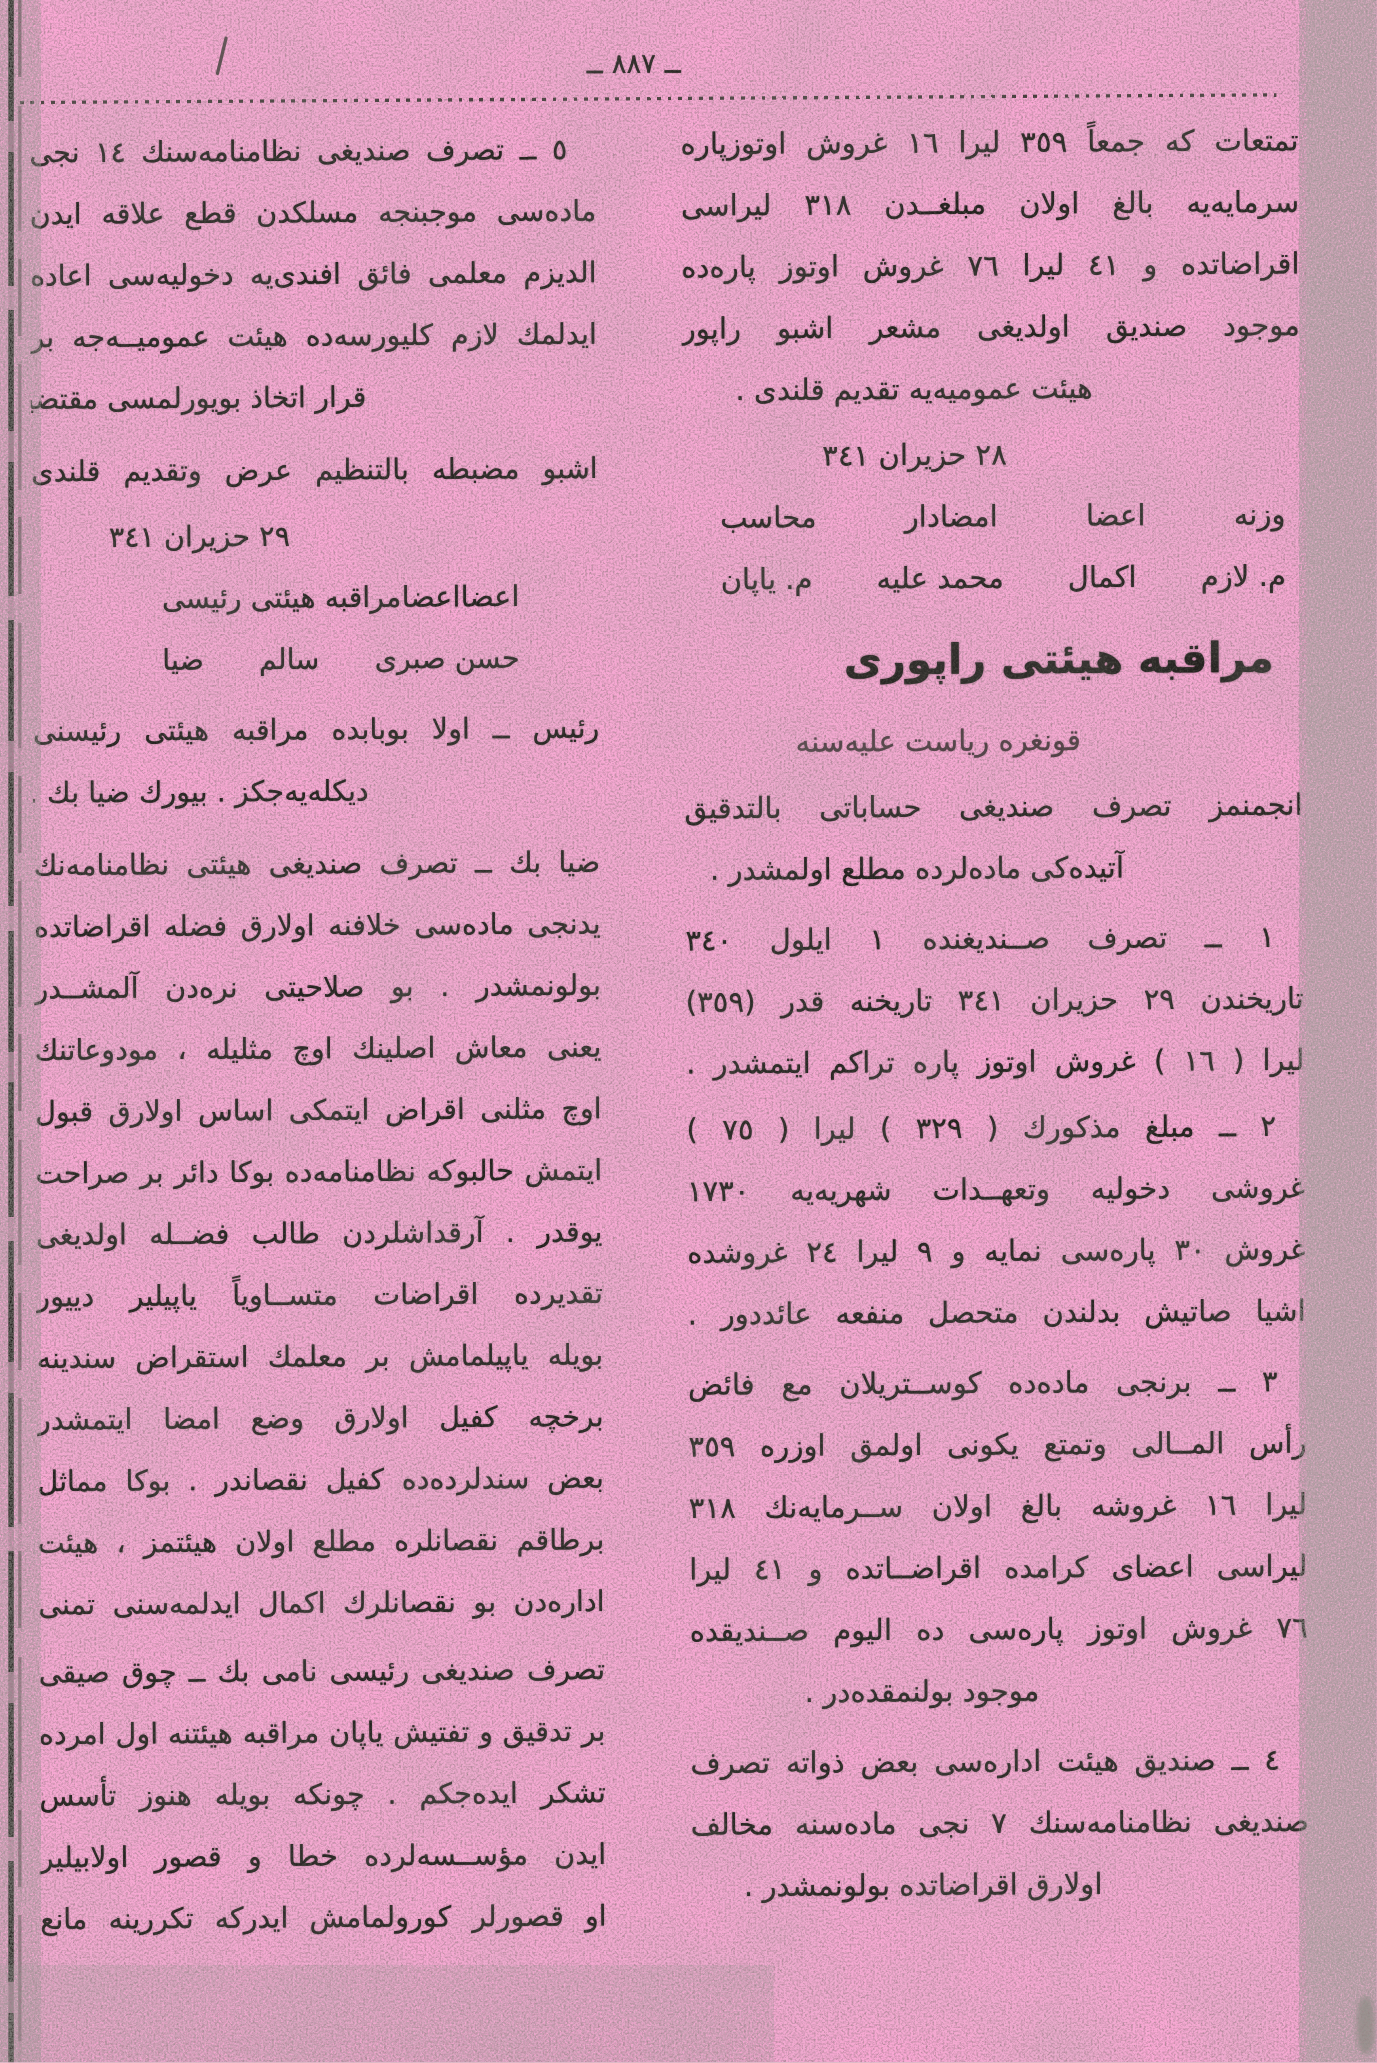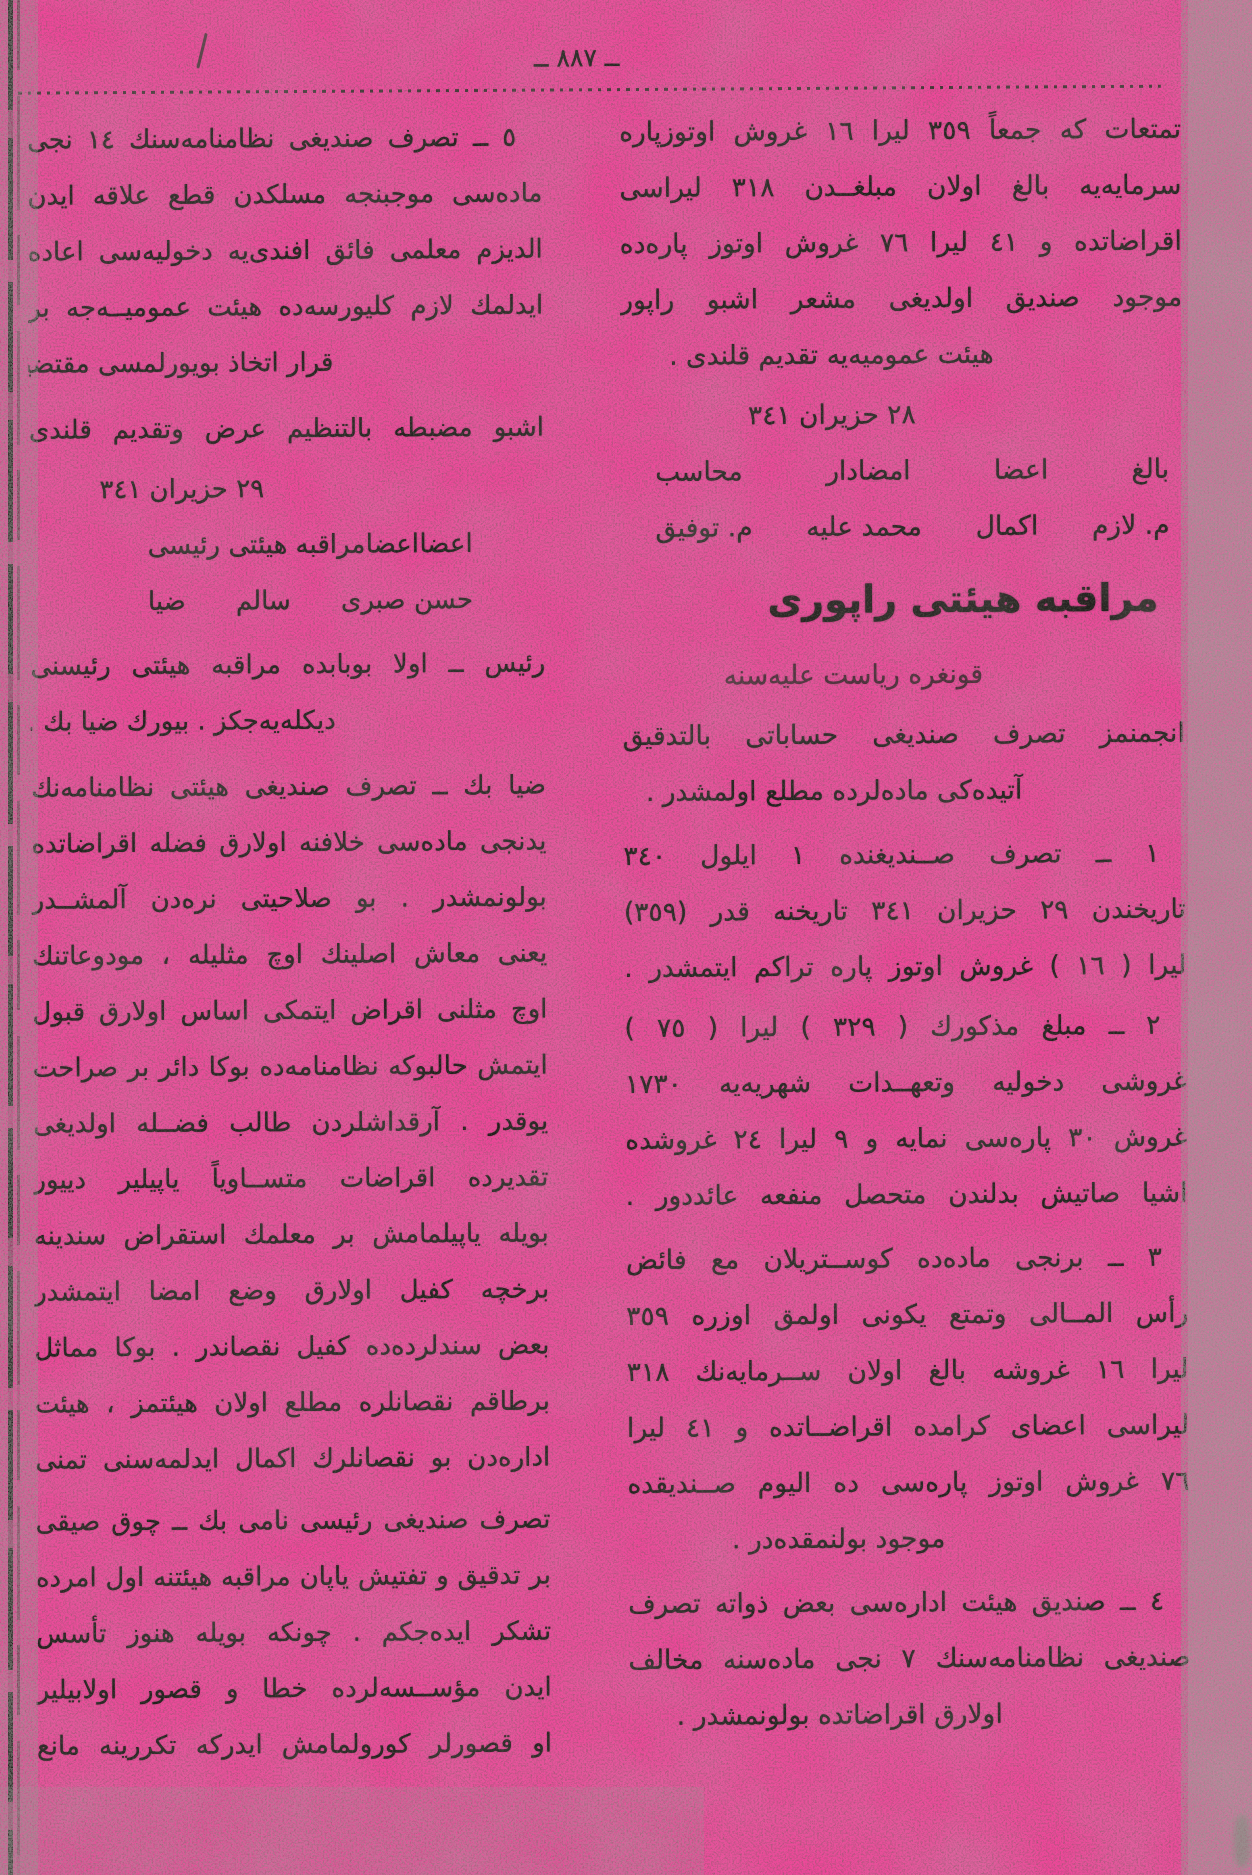--- a/index.html
+++ b/index.html
@@ -1,18 +1,18 @@
 <!DOCTYPE html>
 <html lang="ota"><head>
 <meta charset="utf-8">
 <style>
   html,body{margin:0;padding:0;background:#cfccc6;}
   .page{
     position:relative;width:1252px;height:1875px;overflow:hidden;
-    background:#ec4899;
+    background:#f9a8d4;
     font-family:"DejaVu Sans",sans-serif;
     direction:rtl;
   }
   .skew{position:absolute;inset:0;transform:rotate(-0.35deg);transform-origin:50% 50%;}
   
   .pagenum{
     position:absolute;top:40px;left:497px;width:170px;height:36px;
     text-align:center;font-size:25px;color:#23211e;letter-spacing:1px;
     line-height:36px;text-shadow:0 0 1px rgba(30,28,24,.9);
   }
@@ -76,30 +76,30 @@
     <div class="dotrule"></div>
 
     <div class="col col-right">
         <div class="line j">تمتعات كه جمعاً ٣٥٩ ليرا ١٦ غروش اوتوزپاره</div>
         <div class="line j">سرمايه‌يه بالغ اولان مبلغــدن ٣١٨ ليراسى</div>
         <div class="line j">اقراضاتده و ٤١ ليرا ٧٦ غروش اوتوز پاره‌ده</div>
         <div class="line j">موجود صنديق اولديغى مشعر اشبو راپور</div>
         <div class="line cr">هيئت عموميه‌يه تقديم قلندى .</div>
         <div class="line cr" style="margin-top: 4px;">٢٨ حزيران ٣٤١</div>
         <div class="line row">
-          <span>بالغ</span>
+          <span>وزنه</span>
           <span>اعضا</span>
           <span>امضا‌دار</span>
           <span>محاسب</span>
         </div>
         <div class="line row">
           <span>م. لازم</span>
           <span>اكمال</span>
           <span>محمد عليه</span>
-          <span>م. توفيق</span>
+          <span>م. ياپان</span>
         </div>
         <div class="line h" style="margin-top: 12px;">مراقبه هيئتى راپورى</div>
         <div class="line c2" style="margin-top: 14px;">قونغره رياست عليه‌سنه</div>
         <div class="line j" style="margin-top: 4px;">انجمنمز تصرف صنديغى حساباتى بالتدقيق</div>
         <div class="line cr">آتيده‌كى ماده‌لرده مطلع اولمشدر .</div>
         <div class="line ji" style="margin-top: 8px;">١ ــ تصرف صــنديغنده ١ ايلول ٣٤٠</div>
         <div class="line j">تاريخندن ٢٩ حزيران ٣٤١ تاريخنه قدر (٣٥٩)</div>
         <div class="line j">ليرا ( ١٦ ) غروش اوتوز پاره تراكم ايتمشدر .</div>
         <div class="line ji" style="margin-top: 4px;">٢ ــ مبلغ مذكورك ( ٣٢٩ ) ليرا ( ٧٥ )</div>
         <div class="line j">غروشى دخوليه وتعهــدات شهريه‌يه ١٧٣٠</div>

